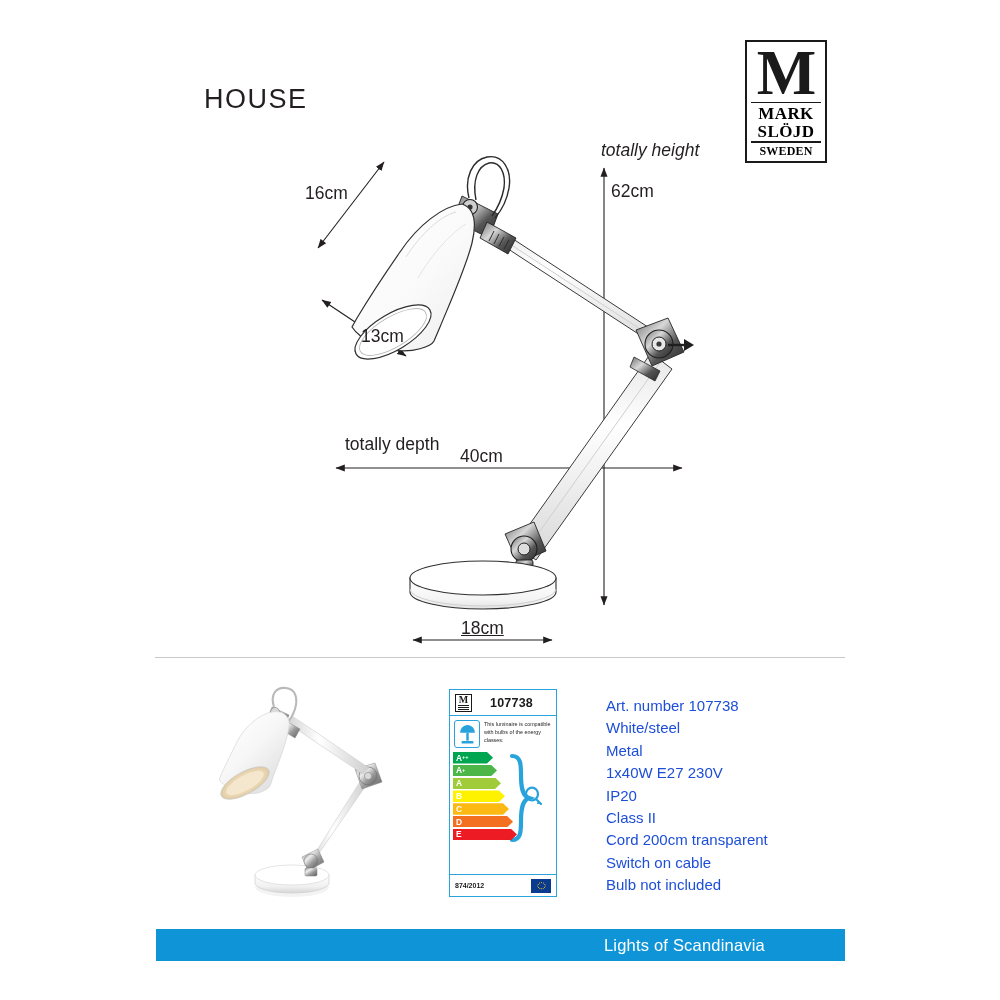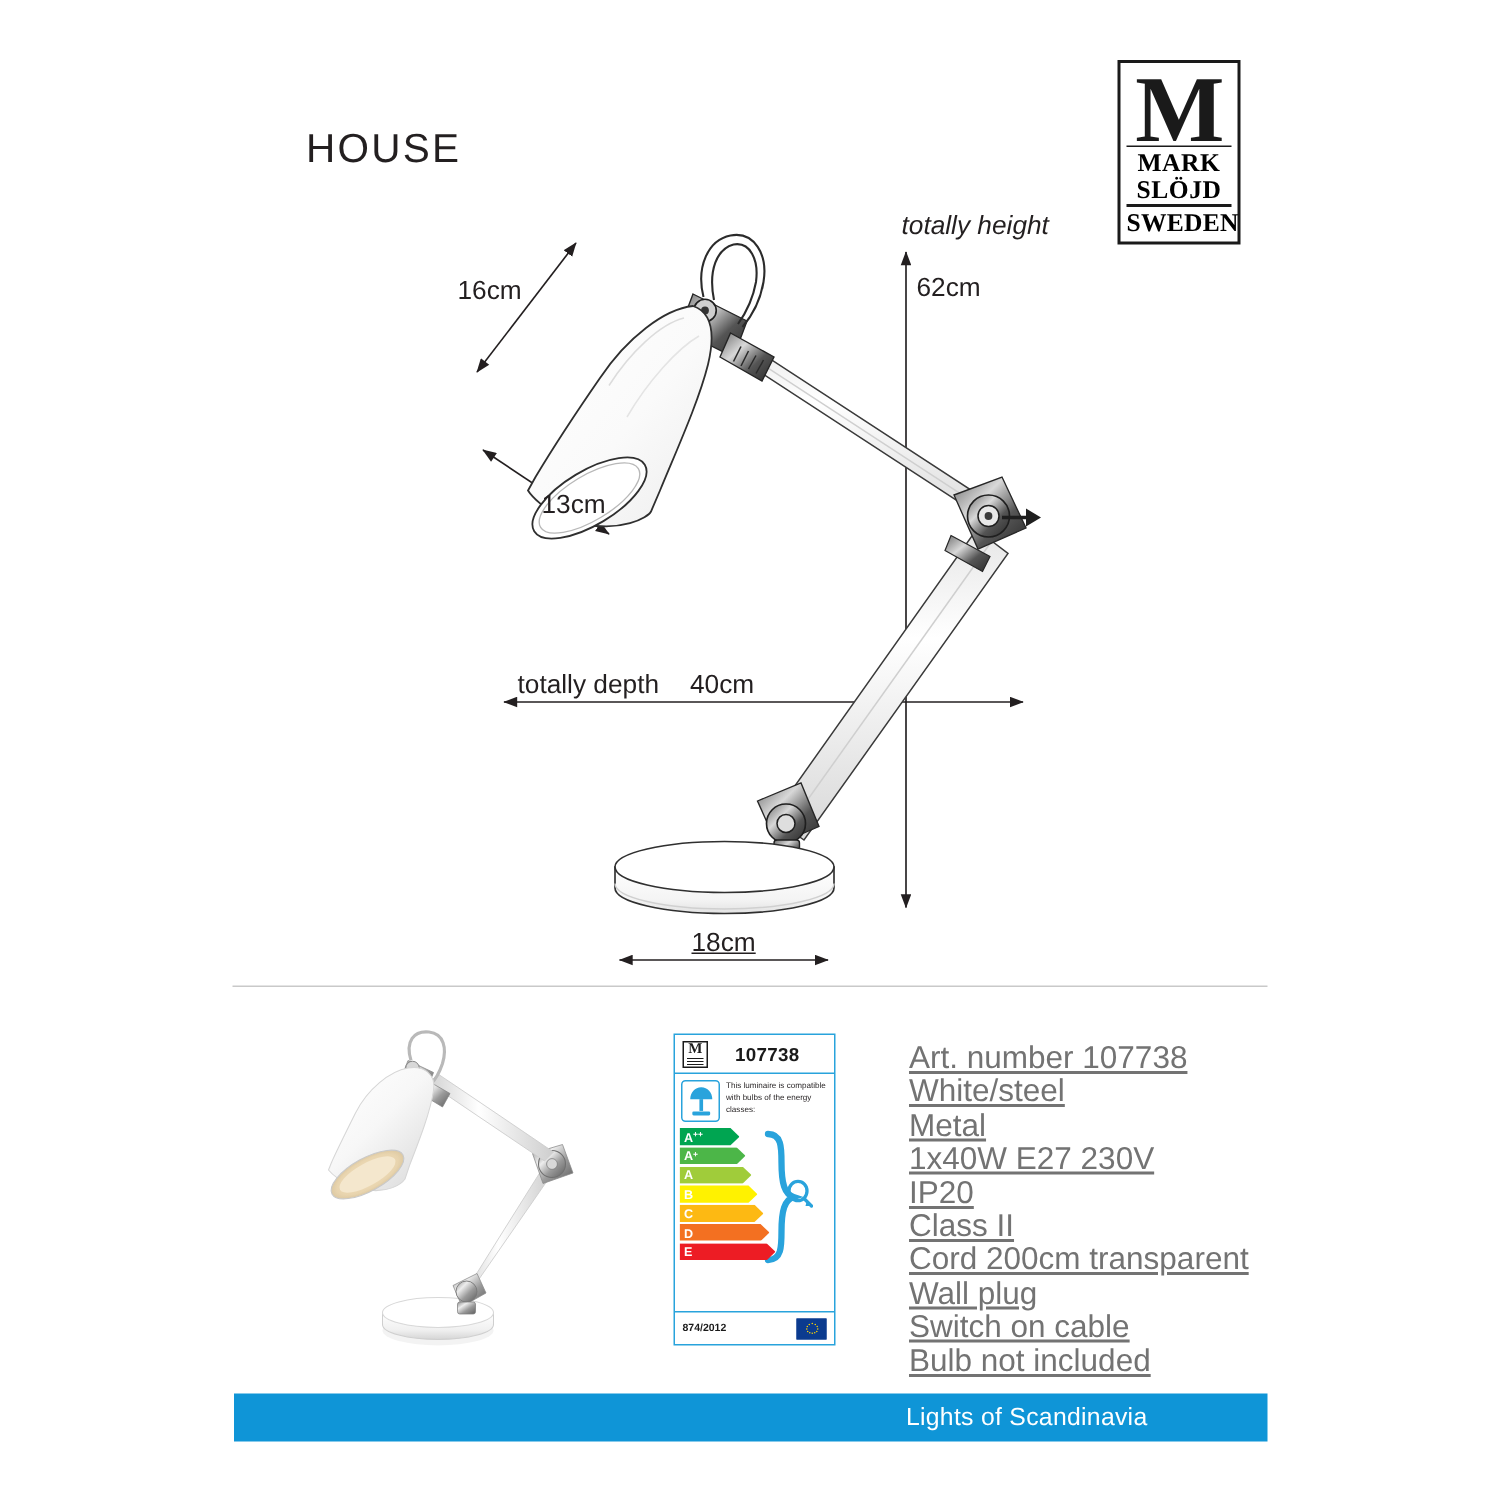--- a/index.html
+++ b/index.html
@@ -68,21 +68,21 @@
   #brand-logo .logo-word {
     font-family: "Liberation Serif", serif;
     font-weight: bold;
     font-size: 17px;
     line-height: 1.02;
     text-align: center;
     color: #000000;
     letter-spacing: 0.4px;
   }
   #brand-logo .logo-word.small {
-    font-size: 17px;
+    font-size: 12px;
     letter-spacing: 0.2px;
   }
 
   
   #technical-drawing {
     position: absolute;
     left: 0;
     top: 0;
     width: 1000px;
     height: 660px;
@@ -91,21 +91,21 @@
   .dim-label {
     position: absolute;
     font-size: 17.5px;
     color: #231f20;
     white-space: nowrap;
   }
   #label-16cm  { left: 305px; top: 183px; }
   #label-13cm  { left: 321px; top: 326px; margin-left: 40px; }
   #label-height-caption { left: 601px; top: 140px; font-style: italic; }
   #label-62cm  { left: 611px; top: 181px; }
-  #label-depth-caption  { left: 345px; top: 446px; }
+  #label-depth-caption  { left: 345px; top: 434px; }
   #label-40cm  { left: 460px; top: 446px; }
   #label-18cm  { left: 461px; top: 618px; text-decoration: underline; }
 
   
   #section-divider {
     position: absolute;
     left: 155px;
     top: 657px;
     width: 690px;
     height: 1px;
@@ -257,25 +257,24 @@
   }
 
   
   #spec-list {
     position: absolute;
     left: 606px;
     top: 695px;
     width: 300px;
   }
   #spec-list .spec-line {
-    font-size: 21px;
+    font-size: 15px;
     line-height: 22.4px;
-    color: #737373;
+    color: #1d4ed8;
     white-space: nowrap;
-    text-decoration: underline;
   }
 
   
   #footer-bar {
     position: absolute;
     left: 156px;
     top: 929px;
     width: 689px;
     height: 32px;
     background: #0f95d7;
@@ -619,21 +618,20 @@
   </div>
 
   <div id="spec-list">
       <div class="spec-line">Art. number 107738</div>
       <div class="spec-line">White/steel</div>
       <div class="spec-line">Metal</div>
       <div class="spec-line">1x40W E27 230V</div>
       <div class="spec-line">IP20</div>
       <div class="spec-line">Class II</div>
       <div class="spec-line">Cord 200cm transparent</div>
-      <div class="spec-line">Wall plug</div>
       <div class="spec-line">Switch on cable</div>
       <div class="spec-line">Bulb not included</div>
     </div>
 
   <div id="footer-bar">
     <span class="footer-text">Lights of Scandinavia</span>
   </div>
 
 </div>
 

